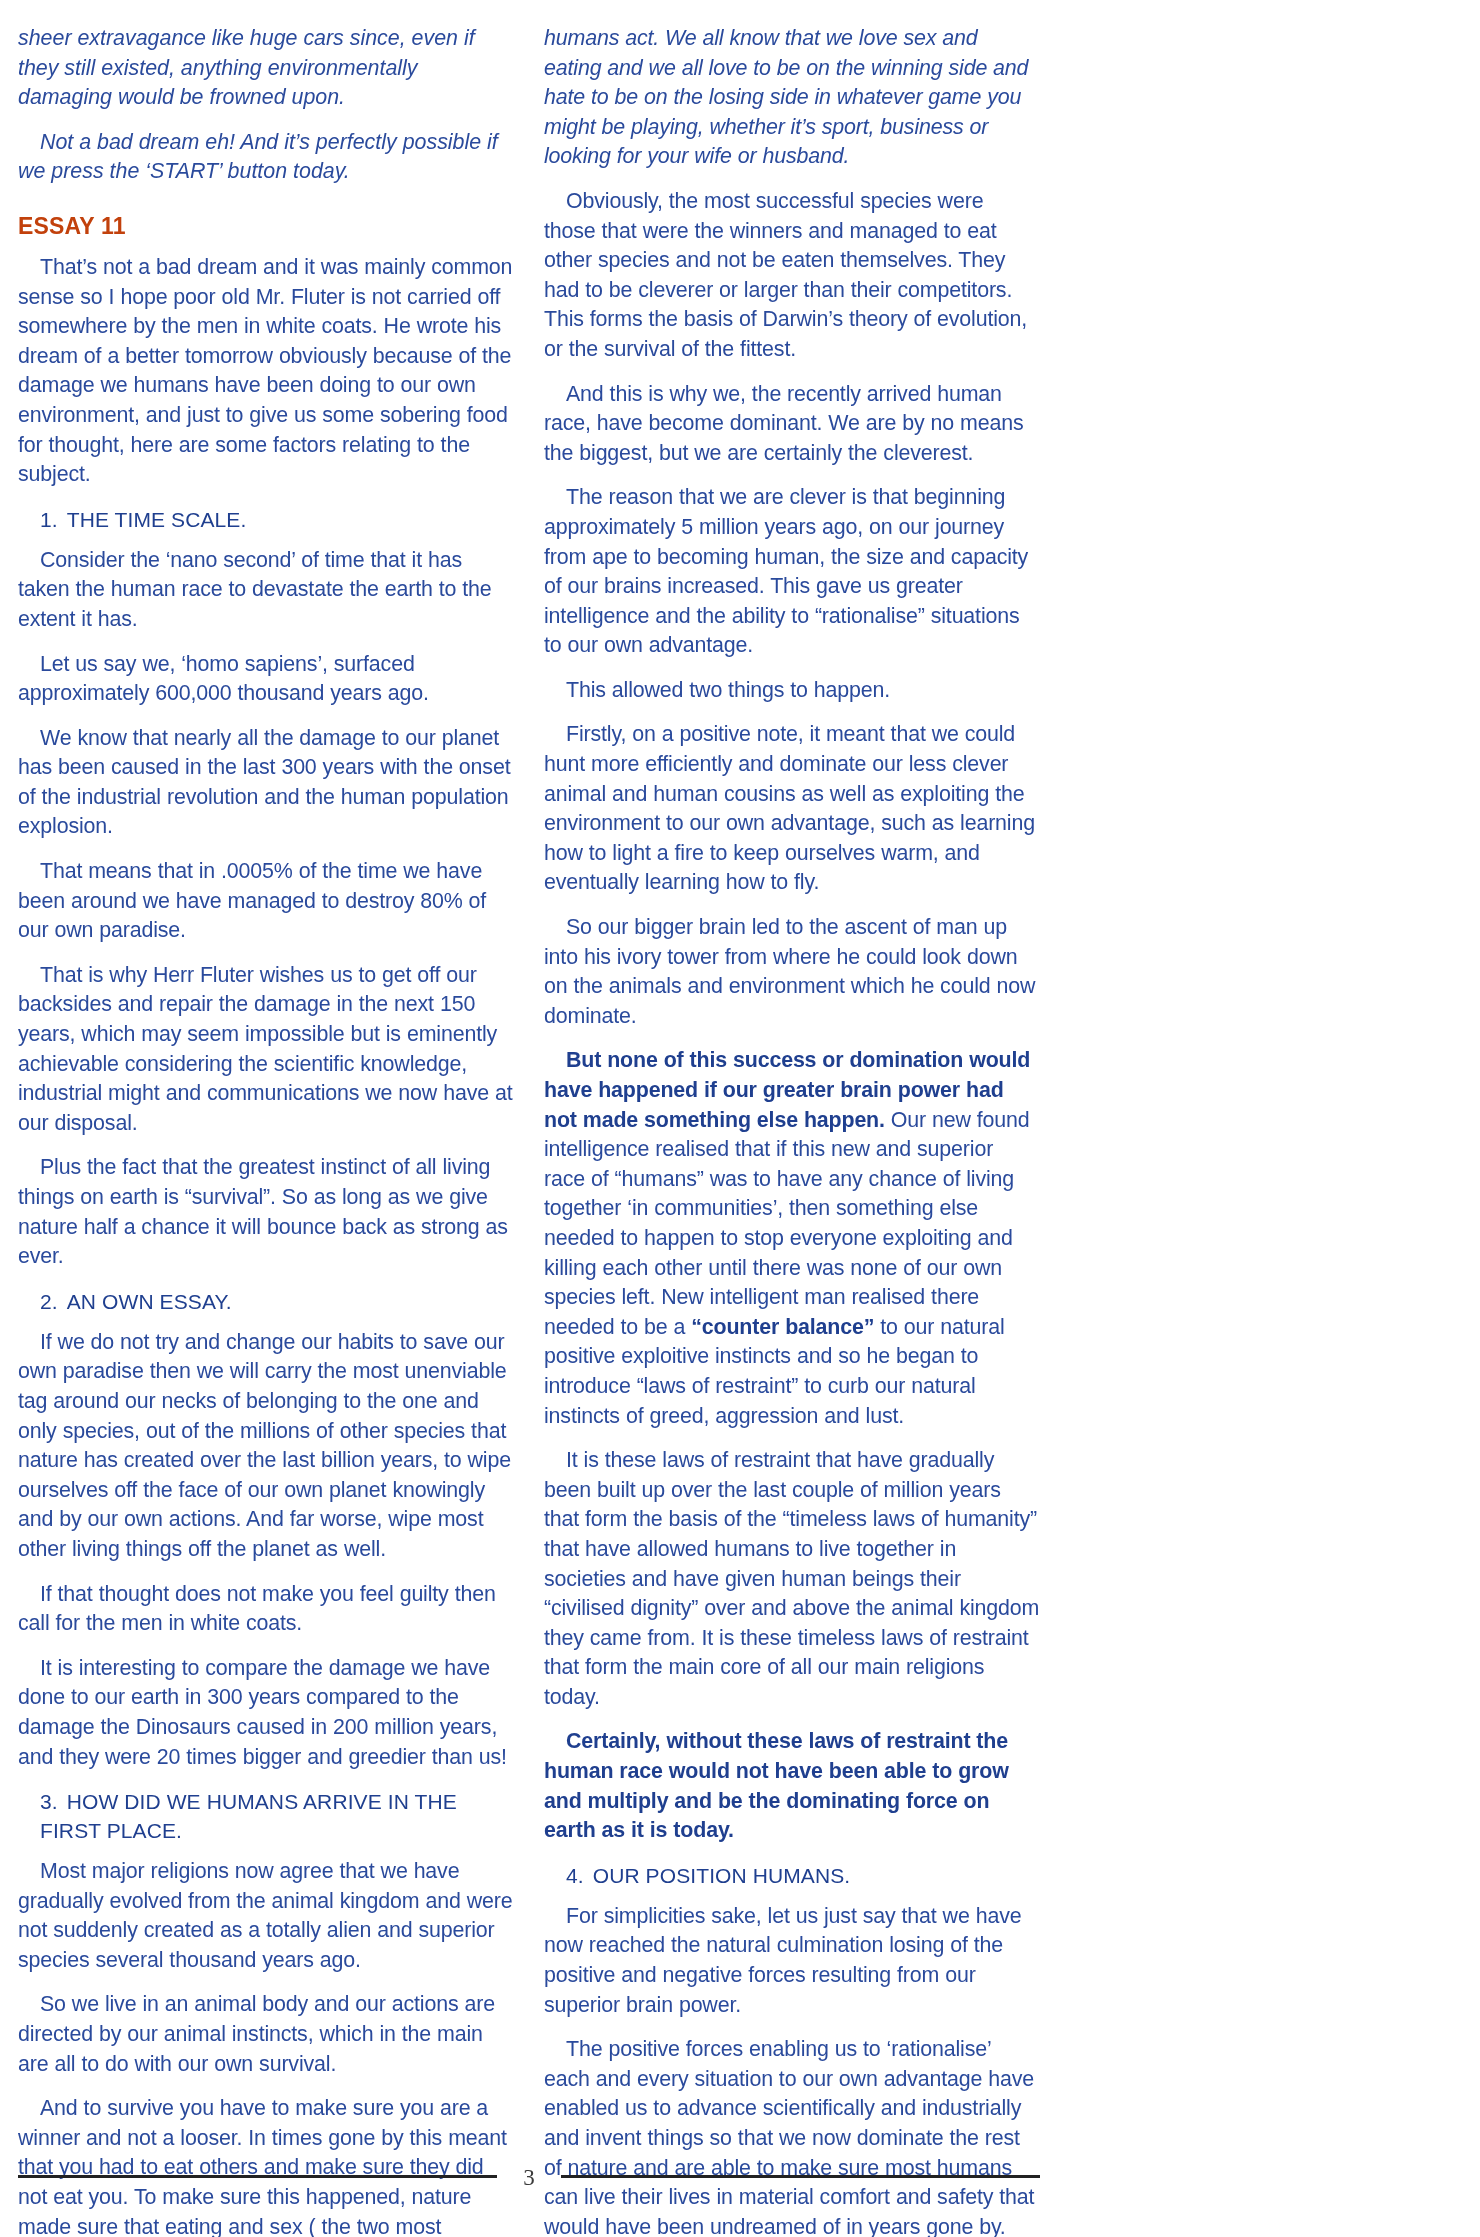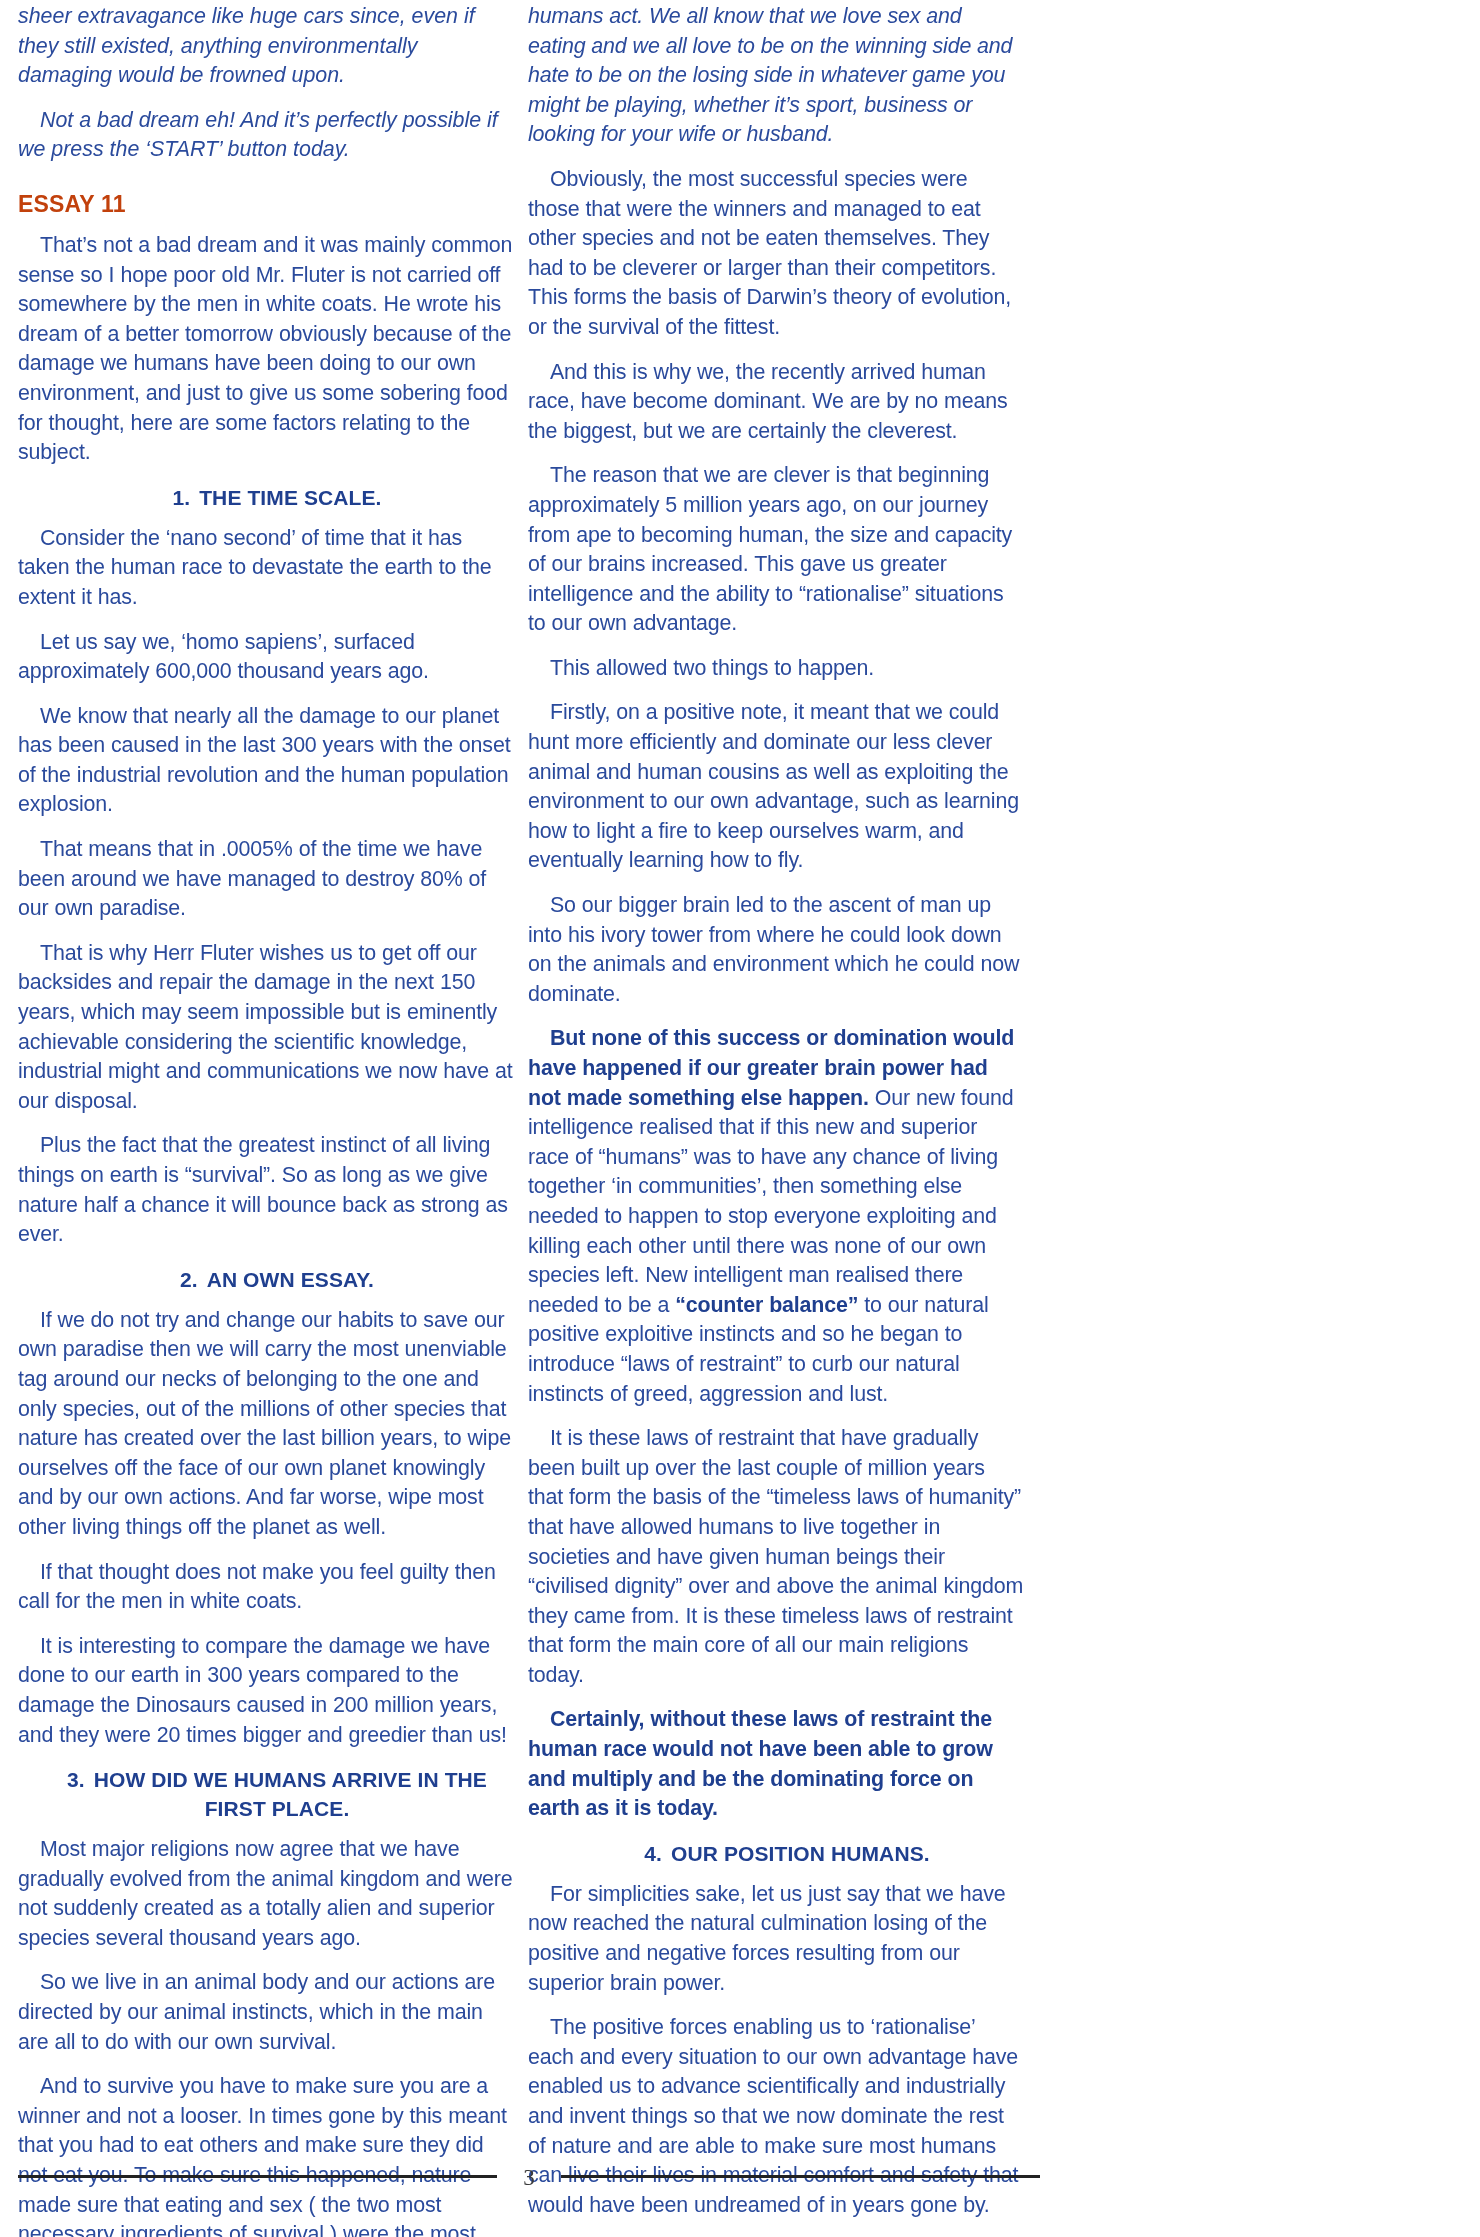--- a/index.html
+++ b/index.html
@@ -17,25 +17,25 @@
   #page {
     position: absolute;
     left: 0; top: 0;
     width: 1480px;
     height: 2237px;
     background: #ffffff;
   }
   .columns {
     position: absolute;
     left: 18px;
-    top: 2px;
+    top: 24px;
     width: 1022px;
     height: 2090px;
     display: flex;
-    gap: 14px;
+    gap: 30px;
   }
   .col {
     width: 496px;
     flex: 0 0 496px;
   }
   
   p.para {
     margin: 0 0 15px 0;
     color: #2a4a9c;
     font-size: 21.4px;
@@ -60,25 +60,24 @@
     color: #c2410c;
     font-size: 23px;
     font-weight: bold;
     letter-spacing: 0.2px;
     line-height: 28px;
   }
   h3.section-heading {
     margin: 0 0 12px 0;
     color: #1f3f8f;
     font-size: 21px;
-    font-weight: bold;
+    font-weight: normal;
     line-height: 29px;
     padding-left: 22px;
     letter-spacing: 0.1px;
-    text-align: center;
   }
   h3.section-heading .num { margin-right: 9px; }
   
   b, strong {
     font-weight: bold;
     color: #1f3f8f;
   }
   p.para.allbold {
     font-weight: bold;
     color: #1f3f8f;

